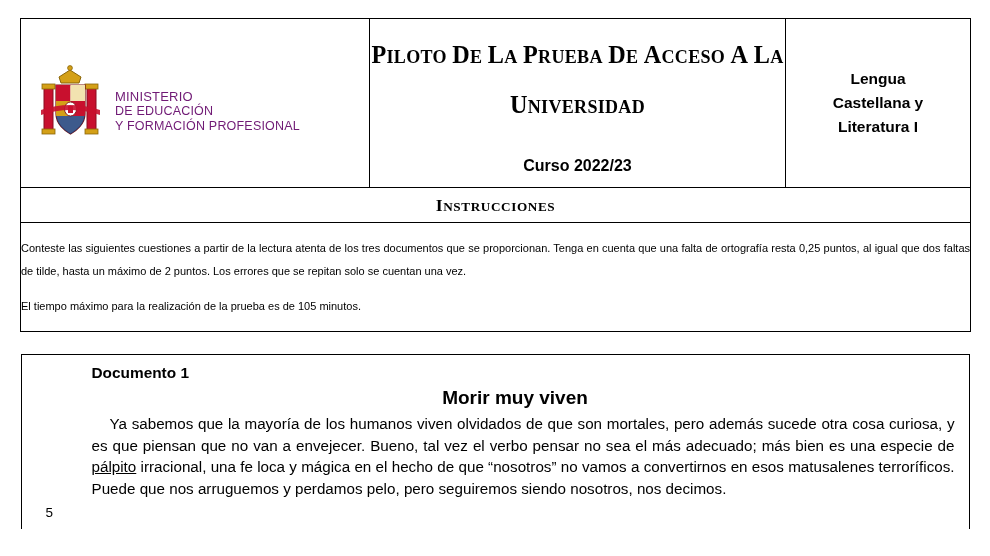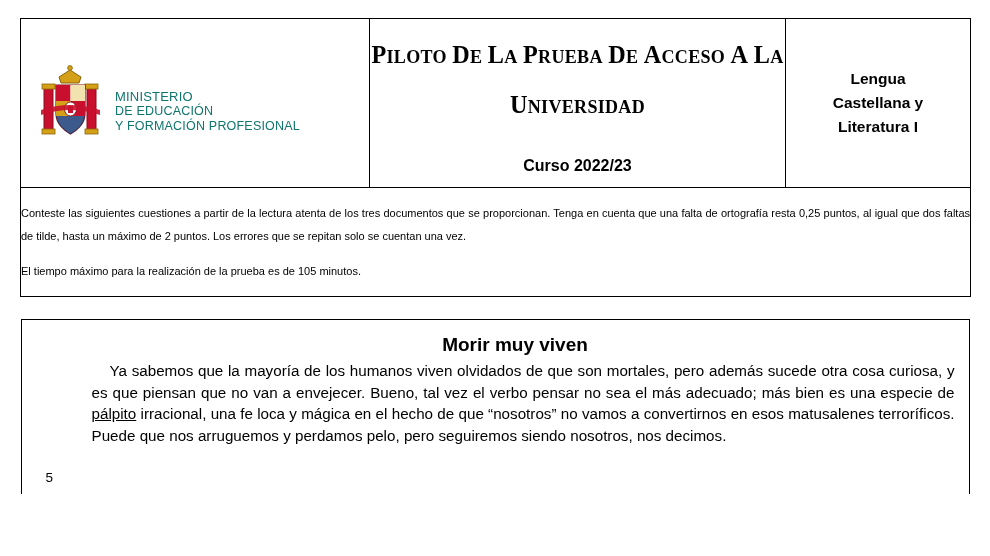--- a/index.html
+++ b/index.html
@@ -49,21 +49,21 @@
   .coat {
     width: 62px;
     height: 78px;
     position: relative;
     flex: 0 0 auto;
   }
   .ministry-text {
     font-family: "Liberation Sans", sans-serif;
     font-size: 12.5px;
     line-height: 15px;
-    color: #0f766e;
+    color: #701a75;
     letter-spacing: 0.2px;
     white-space: nowrap;
     margin-top: 16px;
   }
   .ministry-text .l1 { font-size: 13px; }
 
   .cell-title {
     width: 415px;
     text-align: center;
     padding: 10px 18px;
@@ -207,29 +207,33 @@
         <div class="title-main"><span style="font-size: 1.18em;">U</span><span style="font-size: 0.88em;">NIVERSIDAD</span></div>
         <div class="course">Curso 2022/23</div>
       </td>
       <td class="cell-subject">
         <div class="subject">Lengua</div>
         <div class="subject">Castellana y</div>
         <div class="subject">Literatura I</div>
       </td>
     </tr>
     <tr>
+      <td class="cell-instr" colspan="3"><span style="font-size: 1.18em;">I</span><span style="font-size: 0.88em;">NSTRUCCIONES</span></td>
+    </tr>
+    <tr>
       <td class="cell-body" colspan="3">
         <p class="instr-p">Conteste las siguientes cuestiones a partir de la lectura atenta de los tres documentos que se proporcionan. Tenga en cuenta que una falta de ortografía resta 0,25 puntos, al igual que dos faltas de tilde, hasta un máximo de 2 puntos. Los errores que se repitan solo se cuentan una vez.</p>
         <p class="instr-p">El tiempo máximo para la realización de la prueba es de 105 minutos.</p>
       </td>
     </tr>
   </tbody>
     </table>
 
   <div class="doc-box">
+    <div class="doc-label">Documento 1</div>
     <div class="doc-title">Morir muy viven</div>
     <div class="doc-text">
       <span>Ya sabemos que la mayoría de los humanos viven olvidados de que son mortales, pero además sucede otra cosa curiosa, y es que piensan que no van a envejecer. Bueno, tal vez el verbo pensar no sea el más adecuado; más bien es una especie de </span><u>pálpito</u><span> irracional, una fe loca y mágica en el hecho de que “nosotros” no vamos a convertirnos en esos matusalenes terroríficos. Puede que nos arruguemos y perdamos pelo, pero seguiremos siendo nosotros, nos decimos.</span>
     </div>
     <div class="line-number ln-5">5</div>
   </div>
 
 </div>
 
 </body></html>

